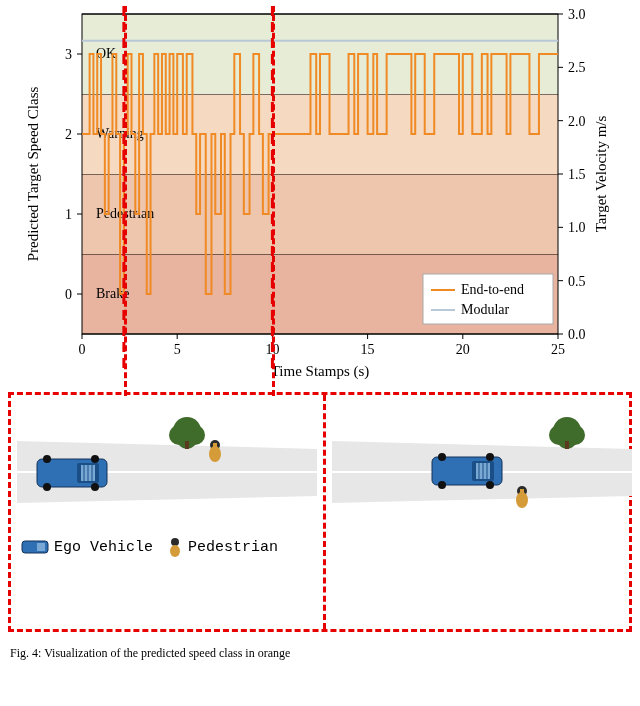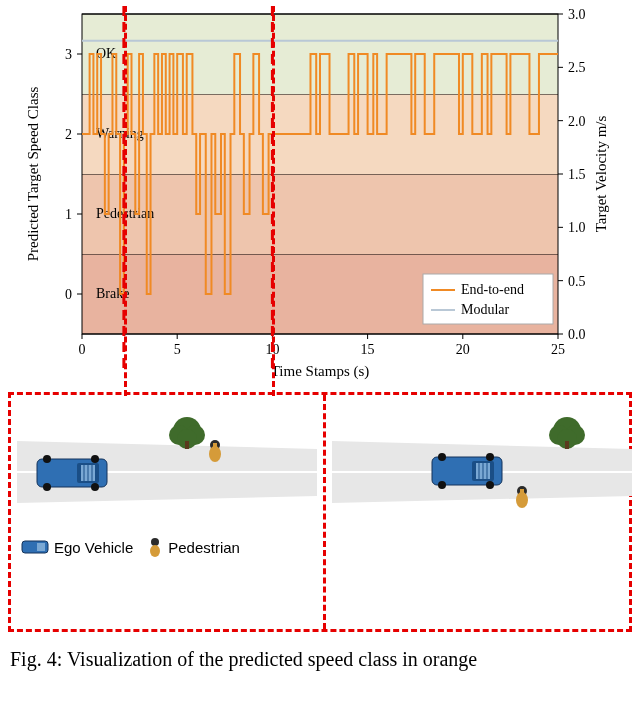--- a/index.html
+++ b/index.html
@@ -32,26 +32,26 @@
     width: 100%;
     height: 130px;
   }
   
   .legend-row {
     display: flex;
     align-items: center;
     gap: 14px;
     font-size: 15px;
     padding: 6px 4px 4px 4px;
-    font-family: Liberation Sans, sans-serif;
+    font-family: Liberation Mono, monospace;
   }
   .legend-item { display: inline-flex; align-items: center; gap: 5px; }
   
   .caption {
-    font-size: 20px;
+    font-size: 12px;
     font-family: Georgia, 'Times New Roman', serif;
     padding: 10px 6px 4px 6px;
     line-height: 1.3;
   }
   
   .callout-line {
     position: absolute;
     border-left: 3px dashed #e60000;
     width: 0;
     z-index: 5;

